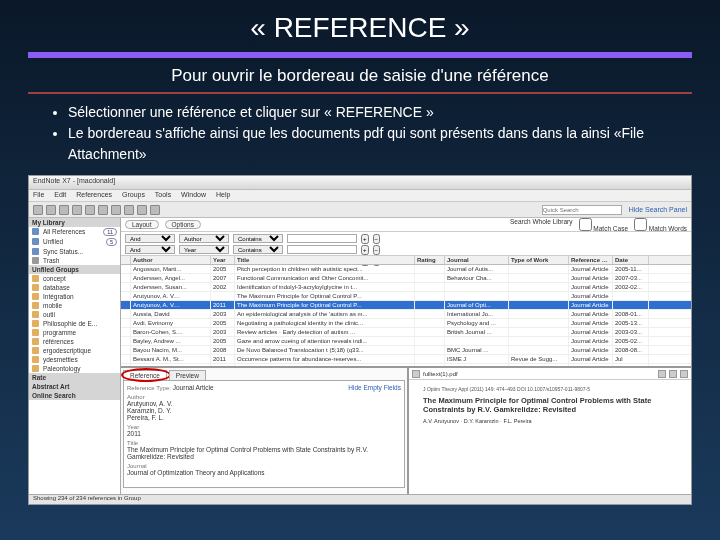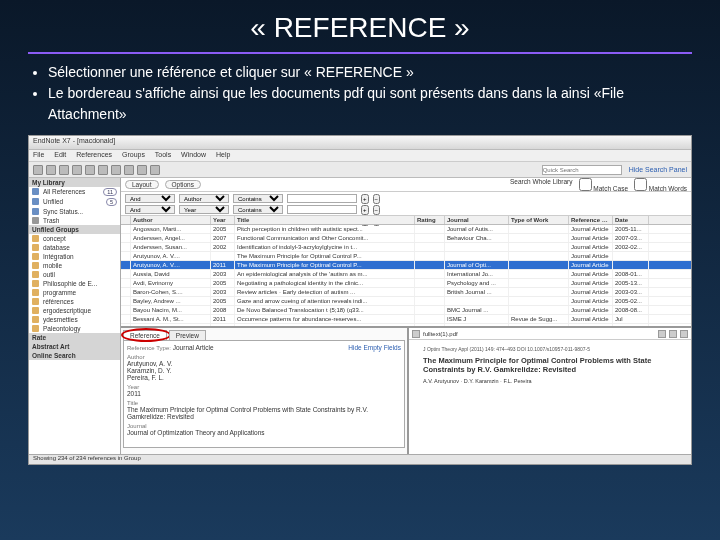--- a/index.html
+++ b/index.html
@@ -1,21 +1,21 @@
 <!DOCTYPE html>
 <html><head>
 <meta charset="utf-8">
 <style>
   * { margin: 0; padding: 0; box-sizing: border-box; }
   body { font-family: Arial, sans-serif; width: 720px; height: 540px; background: linear-gradient(to bottom, #0a1829 0%, #1a3a5c 100%); overflow: hidden; }
   .slide { width: 100%; height: 100%; padding: 8px 28px; }
-  .title { color: #fff; font-size: 28px; text-align: center; font-weight: normal; padding: 4px 0 8px; border-bottom: 2px solid #8b5cf6; }
+  .title { color: #fff; font-size: 28px; text-align: center; font-weight: normal; padding: 4px 0 8px; border-bottom: 6px solid #8b5cf6; }
   .subtitle { color: #fff; font-size: 17px; text-align: center; padding: 8px 0 6px; border-bottom: 2px solid #a04040; }
   .bullets { padding: 8px 0 10px 20px; color: #fff; font-size: 14px; line-height: 1.5; }
-  .bullets li { list-style: disc; }
+  .bullets li { list-style: disc; margin-left: 20px; }
   .screenshot { background: #e8e8e8; border: 1px solid #999; height: 330px; font-size: 7px; color: #333; display: flex; flex-direction: column; }
   .titlebar { background: linear-gradient(#f7f7f7,#d8d8d8); height: 14px; padding: 1px 4px; font-size: 7px; border-bottom: 1px solid #bbb; }
   .menubar { background: #f0f0f0; height: 12px; padding: 1px 4px; font-size: 7px; border-bottom: 1px solid #ccc; }
   .menubar span { margin-right: 8px; }
   .toolbar { background: #eaeaea; height: 16px; border-bottom: 1px solid #bbb; display: flex; align-items: center; padding: 0 4px; gap: 3px; }
   .toolbar .ico { width: 10px; height: 10px; background: #bbb; border: 1px solid #888; border-radius: 1px; }
   .toolbar .search { flex: 0 0 auto; margin-left: auto; }
   .toolbar input { font-size: 6px; height: 10px; width: 80px; border: 1px solid #aaa; }
   .workarea { flex: 1; display: flex; overflow: hidden; }
   .sidebar { width: 92px; background: #fff; border-right: 1px solid #aaa; font-size: 6.5px; overflow: hidden; }
@@ -55,20 +55,21 @@
   .pdfdoc .meta { font-size: 5px; color: #555; margin-bottom: 4px; }
   .pdfdoc .ptitle { font-size: 7.5px; font-weight: bold; margin-bottom: 4px; }
   .pdfdoc .authors { font-size: 5.5px; }
   .statusbar { height: 10px; background: #e5e5e5; border-top: 1px solid #aaa; font-size: 6px; padding: 0 4px; }
 </style>
 </head>
 <body>
 
 <div class="slide">
   <h1 class="title">«  REFERENCE »</h1>
+  <div class="subtitle">Pour ouvrir le bordereau de saisie d'une référence</div>
   <ul class="bullets">
     <li>Sélectionner une référence et cliquer sur «  REFERENCE  »</li>
     <li>Le bordereau s'affiche ainsi que les documents pdf  qui sont présents dans dans la ainsi «File Attachment»</li>
   </ul>
 
   <div class="screenshot">
     <div class="titlebar">EndNote X7 - [macdonald]</div>
     <div class="menubar">
       <span>File</span>
       <span>Edit</span>

